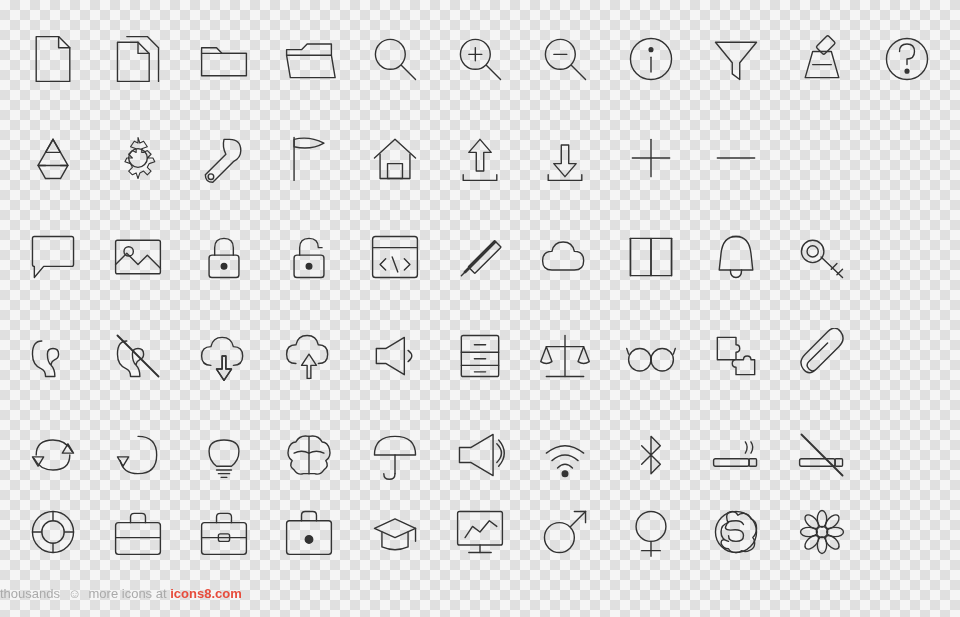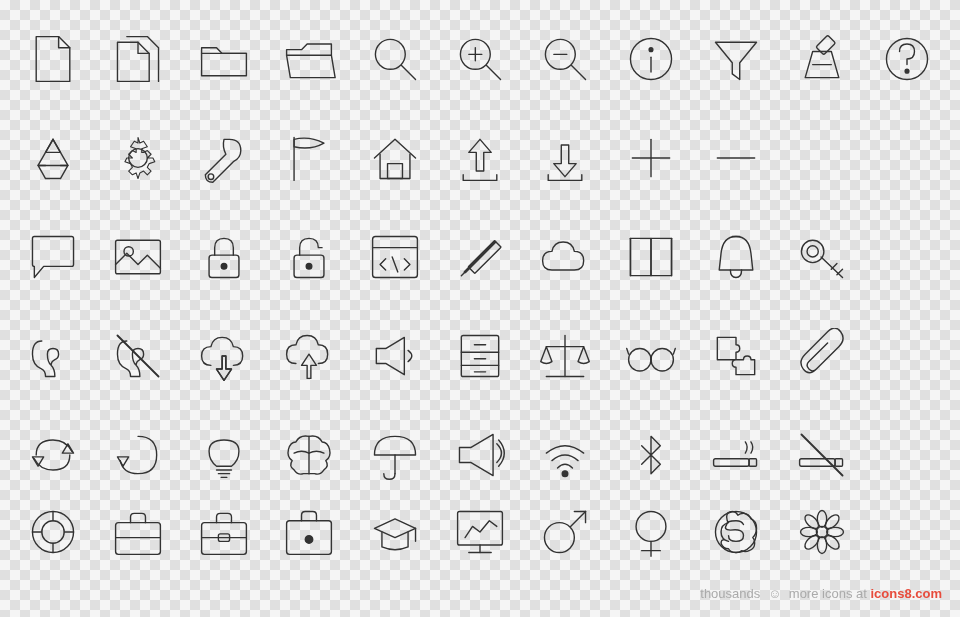--- a/index.html
+++ b/index.html
@@ -29,21 +29,21 @@
       stroke: #333;
       fill: none;
       stroke-width: 1.5;
       stroke-linecap: round;
       stroke-linejoin: round;
     }
     .footer {
       height: 47px;
       display: flex;
       align-items: center;
-      justify-content: flex-end;
+      justify-content: flex-start;
       padding-right: 18px;
       color: #aaa;
       font-size: 13px;
     }
     .footer a {
       color: #e74c3c;
       text-decoration: none;
       font-weight: bold;
     }
     .footer .smiley {

